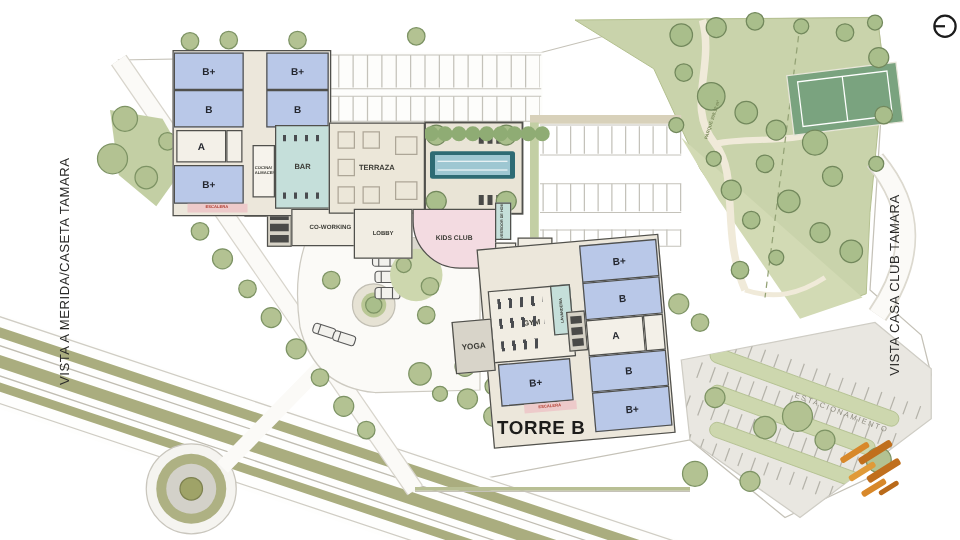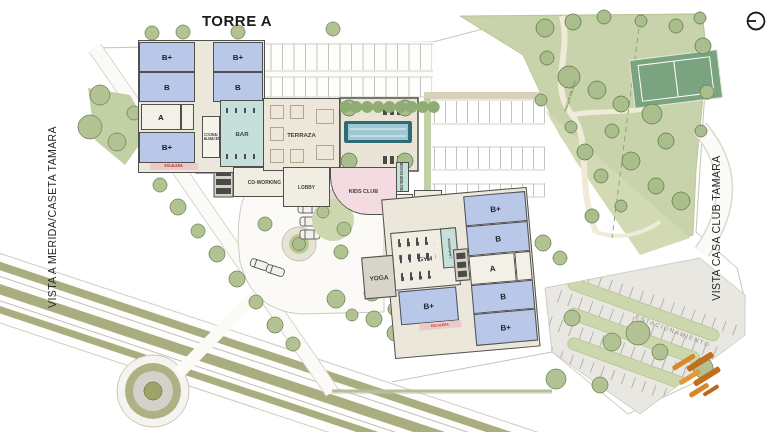--- a/index.html
+++ b/index.html
@@ -381,22 +381,22 @@
       </div>
   <div class="unit white" style="left:156px;top:66px;width:16px;height:29px;"></div>
   <div class="unit" style="left:110px;top:95px;width:62px;height:29px;">
         <span>B</span>
       </div>
   <div class="unit" style="left:110px;top:124px;width:62px;height:32px;">
         <span>B+</span>
       </div>
 </div>
 
-<div class="lbl title" style="left:157px;top:11px;width:160px;height:18px;">
-  <span>TORRE A</span>
+<div class="lbl title" style="left:363px;top:333px;width:140px;height:18px;">
+  <span>TORRE B</span>
 </div>
 <div class="lbl vista" style="left:-73px;top:210px;width:250px;height:14px;transform:rotate(-90deg);">
   <span>VISTA A MERIDA/CASETA TAMARA</span>
 </div>
 <div class="lbl vista" style="left:606px;top:221px;width:220px;height:14px;transform:rotate(-90deg);">
   <span>VISTA CASA CLUB TAMARA</span>
 </div>
 <div class="lbl" style="left:608px;top:326px;width:130px;height:10px;transform:rotate(21deg);font-size:6px;letter-spacing:1.5px;color:#8f8d80;white-space:nowrap;">
   <span>ESTACIONAMIENTO</span>
 </div>

